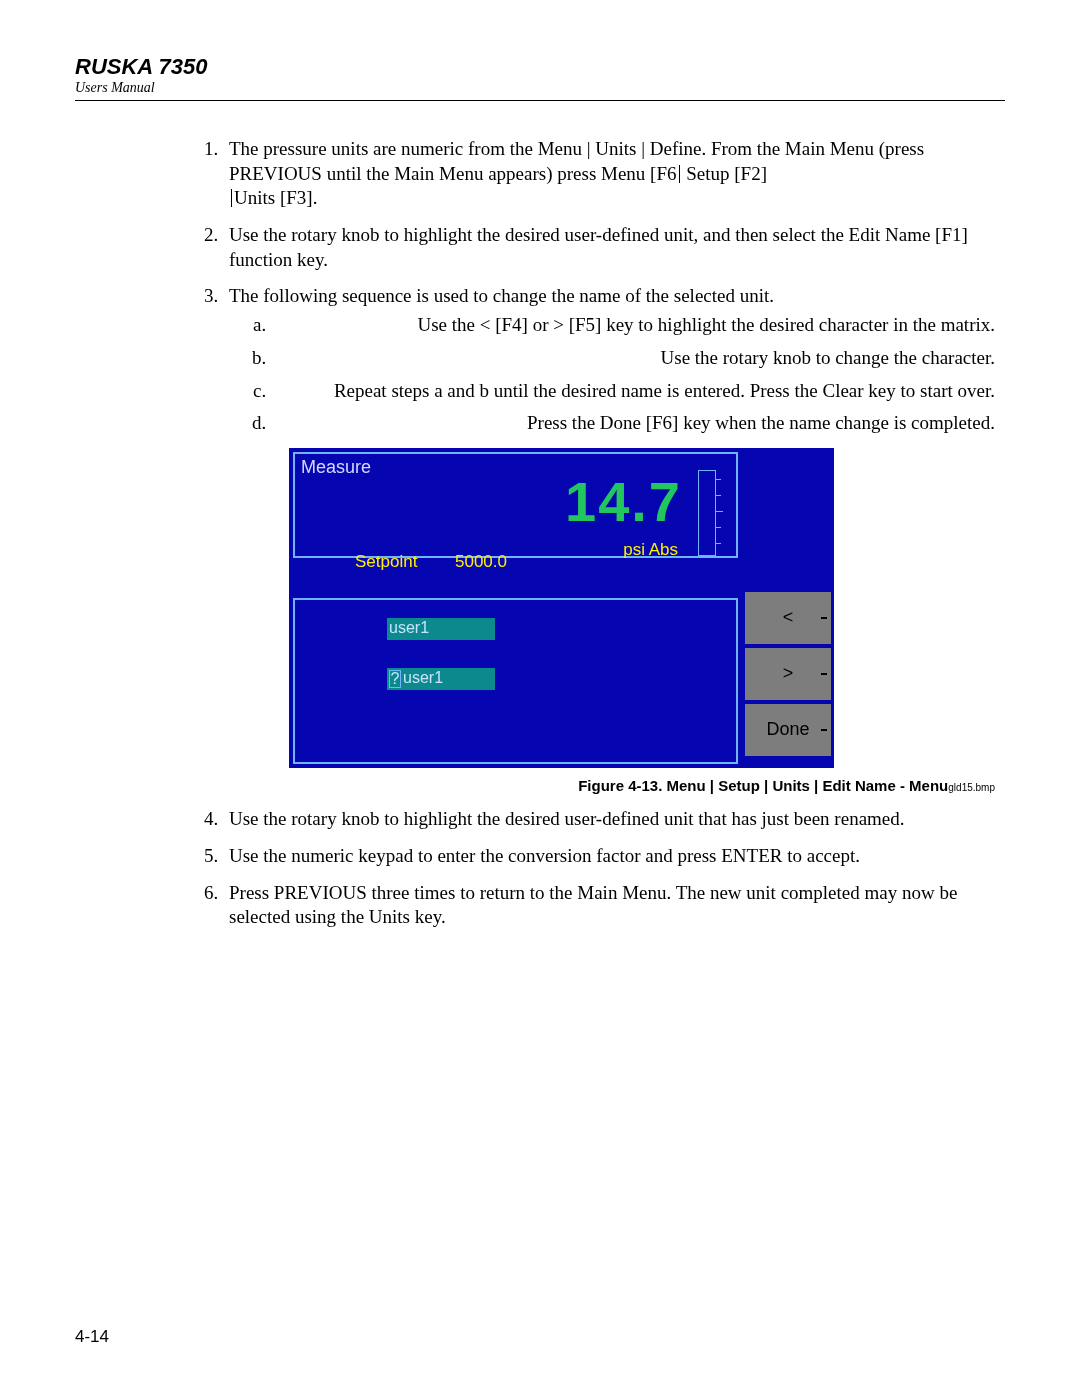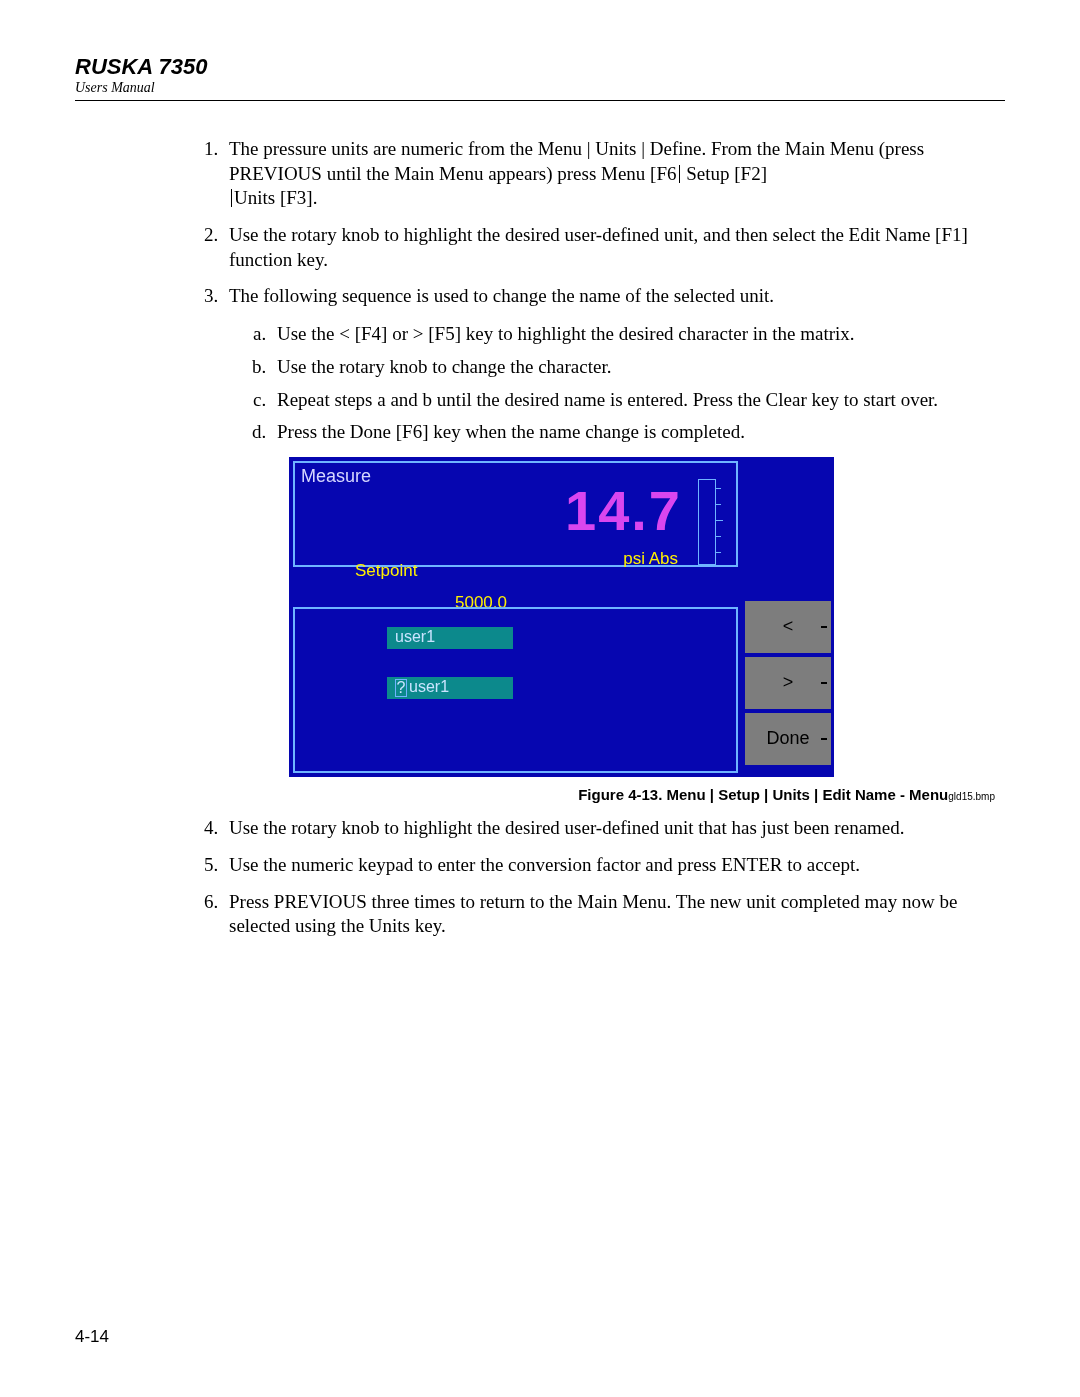--- a/index.html
+++ b/index.html
@@ -43,21 +43,22 @@
     padding-left: 38px;
     margin: 0;
   }
   ol.main-list > li {
     padding-left: 6px;
     margin-bottom: 12px;
   }
   ol.sub-list {
     list-style: lower-alpha;
     padding-left: 42px;
-    margin-top: 13px;
+    margin-top: 4px;
+    text-align: right;
   }
   ol.sub-list > li {
     padding-left: 6px;
     margin-bottom: 8px;
   }
   .pipe {
     display: inline-block;
     border-left: 1.2px solid #000;
     height: 18px;
     vertical-align: -3px;
@@ -102,41 +103,40 @@
     font-size: 18px;
     color: #d6d7ff;
   }
   .big-value {
     position: absolute;
     right: 54px;
     top: 12px;
     font-size: 56px;
     font-weight: bold;
     letter-spacing: 2px;
-    color: #d946ef;
+    color: #22c55e;
   }
   .psi-abs {
     position: absolute;
     right: 58px;
     top: 85px;
     font-size: 17px;
     color: #fff000;
   }
   .setpoint-label {
     position: absolute;
     left: 60px; top: 97px;
     font-size: 17px;
     color: #fff000;
   }
   .setpoint-val {
     position: absolute;
     left: 160px; top: 97px;
     font-size: 17px;
     color: #fff000;
-    margin-top: 32px;
   }
   .bargraph {
     position: absolute;
     right: 20px; top: 16px;
     width: 18px; height: 86px;
     border: 1.5px solid #6fb4ff;
   }
   .bargraph .tick {
     position: absolute;
     right: -6px;
@@ -144,26 +144,26 @@
     background: #6fb4ff;
   }
   .edit-area {
     position: absolute;
     top: 150px; left: 4px; right: 4px; bottom: 4px;
     border: 2px solid #6fb4ff;
   }
   .text-field {
     position: absolute;
     left: 92px;
-    width: 126px;
+    width: 108px;
     height: 22px;
     background: #0c898c;
     color: #c9e4ff;
     font-size: 16px;
-    padding-left: 8px;
+    padding-left: 2px;
     display: flex;
     align-items: center;
   }
   .tf1 { top: 18px; }
   .tf2 { top: 68px; }
   .tf2 .cursor-box {
     display: inline-block;
     width: 12px; height: 18px;
     border: 1.5px solid #6fb4ff;
     margin-right: 2px;

